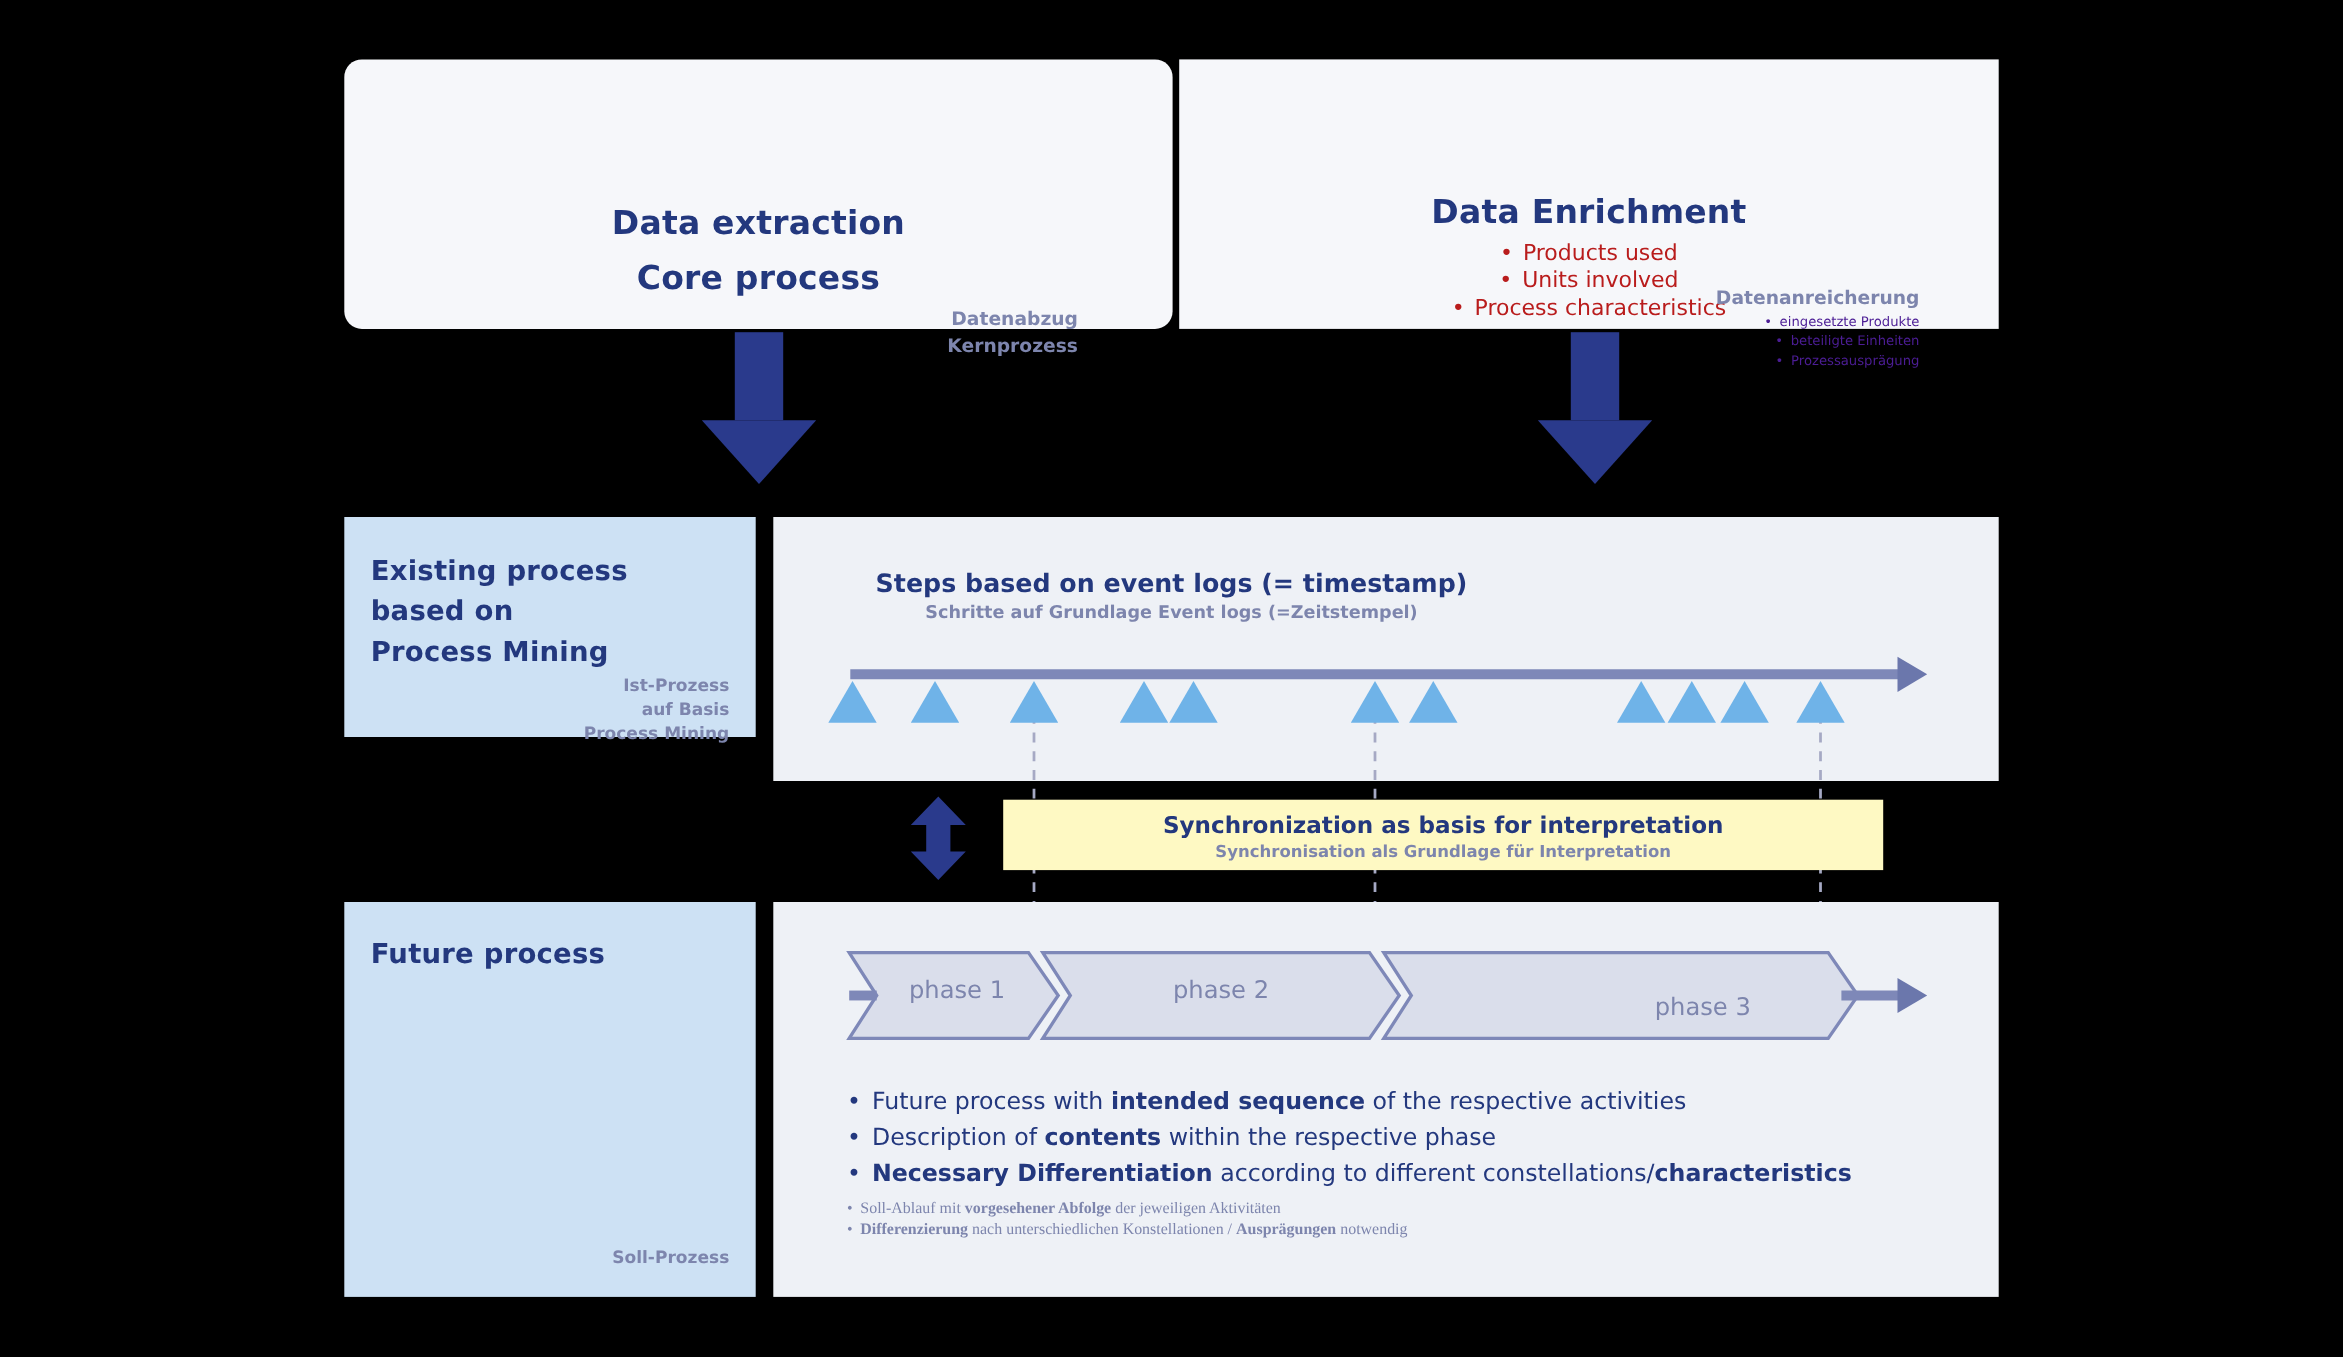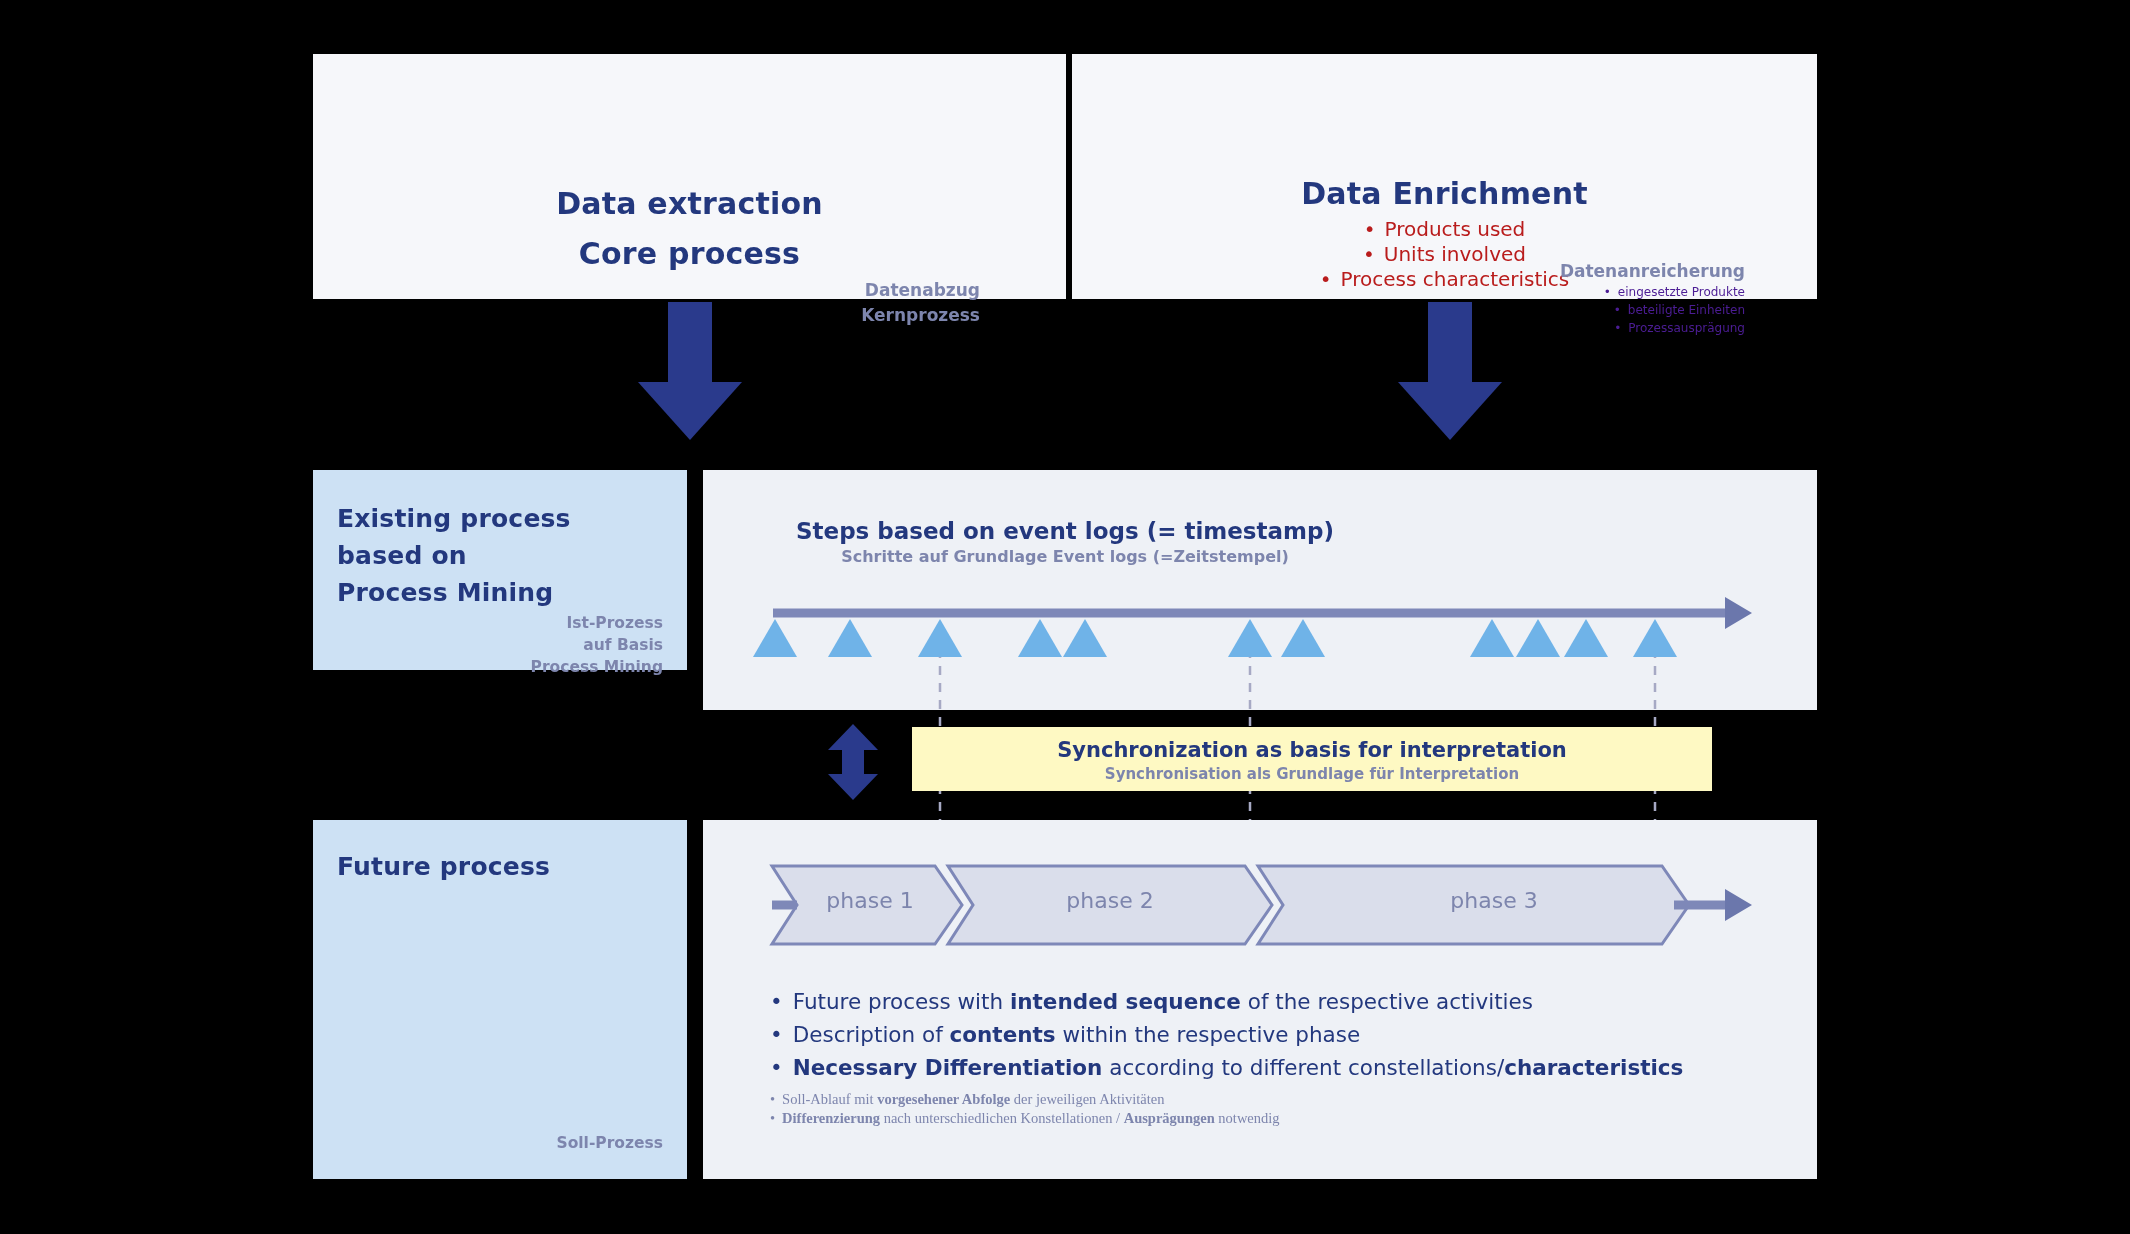--- a/index.html
+++ b/index.html
@@ -10,21 +10,21 @@
   }
   .canvas{position:absolute;left:0;top:0;width:2130px;height:1234px;}
 
   
   .panel{position:absolute;box-sizing:border-box;}
   .panel-light{background:#f3f5f9;}
   .panel-blue{background:#cde1f4;}
   .panel-white{background:#ffffff;}
 
   
-  #box-extraction{left:313px;top:54px;width:753px;height:245px;background:#f6f7fa;}
+  #box-extraction{left:313px;top:54px;width:753px;height:245px;background:#f6f7fa;border-radius:16px;}
   #box-enrichment{left:1072px;top:54px;width:745px;height:245px;background:#f6f7fa;}
 
   .en-title{
     color:#23387e;font-weight:bold;letter-spacing:.2px;
   }
   .de-sub{color:#7d85ad;font-weight:bold;}
 
   #extr-title{
     position:absolute;left:0;right:0;top:125px;text-align:center;
     font-size:30px;line-height:50px;
@@ -251,21 +251,21 @@
     </g>
     <g>
       <line x1="772" y1="905" x2="797" y2="905" stroke="#7e88b8" stroke-width="9"></line>
       <line x1="1674" y1="905" x2="1735" y2="905" stroke="#7e88b8" stroke-width="9"></line>
       <polygon points="1725,889 1752,905 1725,921" fill="#6b77ac"></polygon>
     </g>
   </svg>
 
   <div class="phase-label" style="left:790px;width:160px;">phase 1</div>
   <div class="phase-label" style="left:1030px;width:160px;">phase 2</div>
-  <div class="phase-label" style="left:1414px;width:160px;">phase 3</div>
+  <div class="phase-label" style="left:1468px;width:160px;margin-top:16px;">phase 3</div>
 
   <div id="bul-en">
       <div><span>Future process with </span><b>intended sequence</b><span> of the respective activities</span></div>
       <div><span>Description of </span><b>contents</b><span> within the respective phase</span></div>
       <div><b>Necessary Differentiation</b><span> according to different constellations/</span><b>characteristics</b></div>
     </div>
   <div id="bul-de">
       <div><span>Soll-Ablauf mit </span><b>vorgesehener Abfolge</b><span> der jeweiligen Aktivitäten</span></div>
       <div><b>Differenzierung</b><span> nach unterschiedlichen Konstellationen / </span><b>Ausprägungen</b><span> notwendig</span></div>
     </div>

